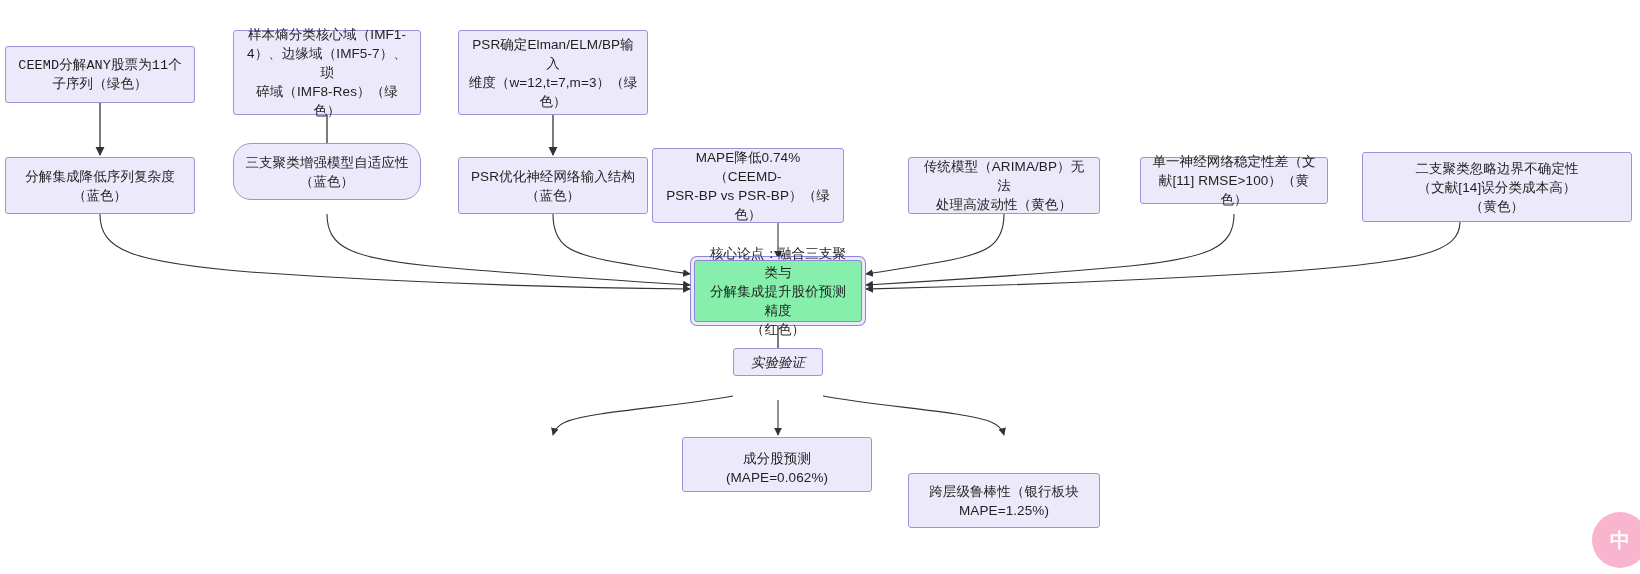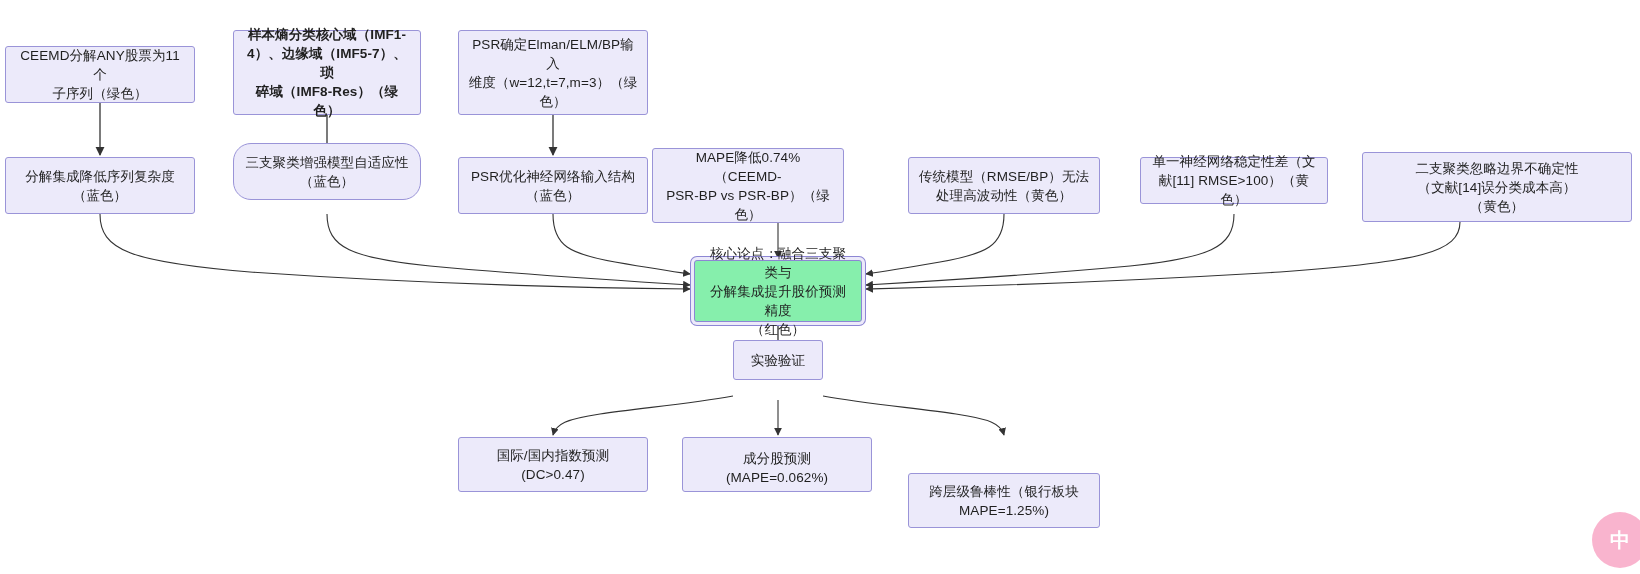--- a/index.html
+++ b/index.html
@@ -99,26 +99,26 @@
       <path d="M 778 326 L 778 358"></path>
     </g>
 
     <g stroke="#333333" stroke-width="1.1" fill="none" marker-end="url(#arrow)">
       <path d="M 733 396 C 690 404 640 408 600 414 C 566 419 556 424 553 435"></path>
       <path d="M 778 400 L 778 435"></path>
       <path d="M 823 396 C 866 404 916 408 956 414 C 990 419 1001 424 1004 435"></path>
     </g>
   </svg>
 
-  <div class="node" style="left:5px; top:46px; width:190px; height:57px;">
+  <div class="node" style="left:5px; top:46px; width:190px; height:57px;font-family:Liberation Mono, monospace;">
     <span class="txt">CEEMD分解ANY股票为11个
 子序列（绿色）</span>
   </div>
 
-  <div class="node" style="left:233px; top:30px; width:188px; height:85px;font-weight:bold;">
+  <div class="node" style="left:233px; top:30px; width:188px; height:85px;">
     <span class="txt">样本熵分类核心域（IMF1-
 4）、边缘域（IMF5-7）、琐
 碎域（IMF8-Res）（绿色）</span>
   </div>
 
   <div class="node" style="left:458px; top:30px; width:190px; height:85px;">
     <span class="txt">PSR确定Elman/ELM/BP输入
 维度（w=12,t=7,m=3）（绿
 色）</span>
   </div>
@@ -138,49 +138,45 @@
 （蓝色）</span>
   </div>
 
   <div class="node" style="left:652px; top:148px; width:192px; height:75px;">
     <span class="txt">MAPE降低0.74%（CEEMD-
 PSR-BP vs PSR-BP）（绿
 色）</span>
   </div>
 
   <div class="node" style="left:908px; top:157px; width:192px; height:57px;">
-    <span class="txt">传统模型（RMSE/BP）无法
+    <span class="txt">传统模型（ARIMA/BP）无法
 处理高波动性（黄色）</span>
   </div>
 
   <div class="node" style="left:1140px; top:157px; width:188px; height:47px;">
     <span class="txt">单一神经网络稳定性差（文
 献[11] RMSE&gt;100）（黄色）</span>
   </div>
 
   <div class="node" style="left:1362px; top:152px; width:270px; height:70px;">
     <span class="txt">二支聚类忽略边界不确定性
 （文献[14]误分类成本高）
 （黄色）</span>
   </div>
 
   <div class="node core" style="left:694px; top:260px; width:168px; height:62px;">
     <span class="txt">核心论点：融合三支聚类与
 分解集成提升股价预测精度
 （红色）</span>
   </div>
 
-  <div class="node" style="left:733px; top:340px; width:90px; height:40px;">
+  <div class="node" style="left:733px; top:348px; width:90px; height:28px;font-style:italic;">
     <span class="txt">实验验证</span>
   </div>
 
-  <div class="node" style="left:458px; top:437px; width:190px; height:55px;">
-    <span class="txt">国际/国内指数预测
-(DC&gt;0.47)</span>
-  </div>
 
   <div class="node" style="left:682px; top:437px; width:190px; height:55px;align-items:flex-end;">
     <span class="txt">成分股预测
 (MAPE=0.062%)</span>
   </div>
 
   <div class="node" style="left:908px; top:437px; width:192px; height:55px;margin-top:36px;">
     <span class="txt">跨层级鲁棒性（银行板块
 MAPE=1.25%)</span>
   </div>

